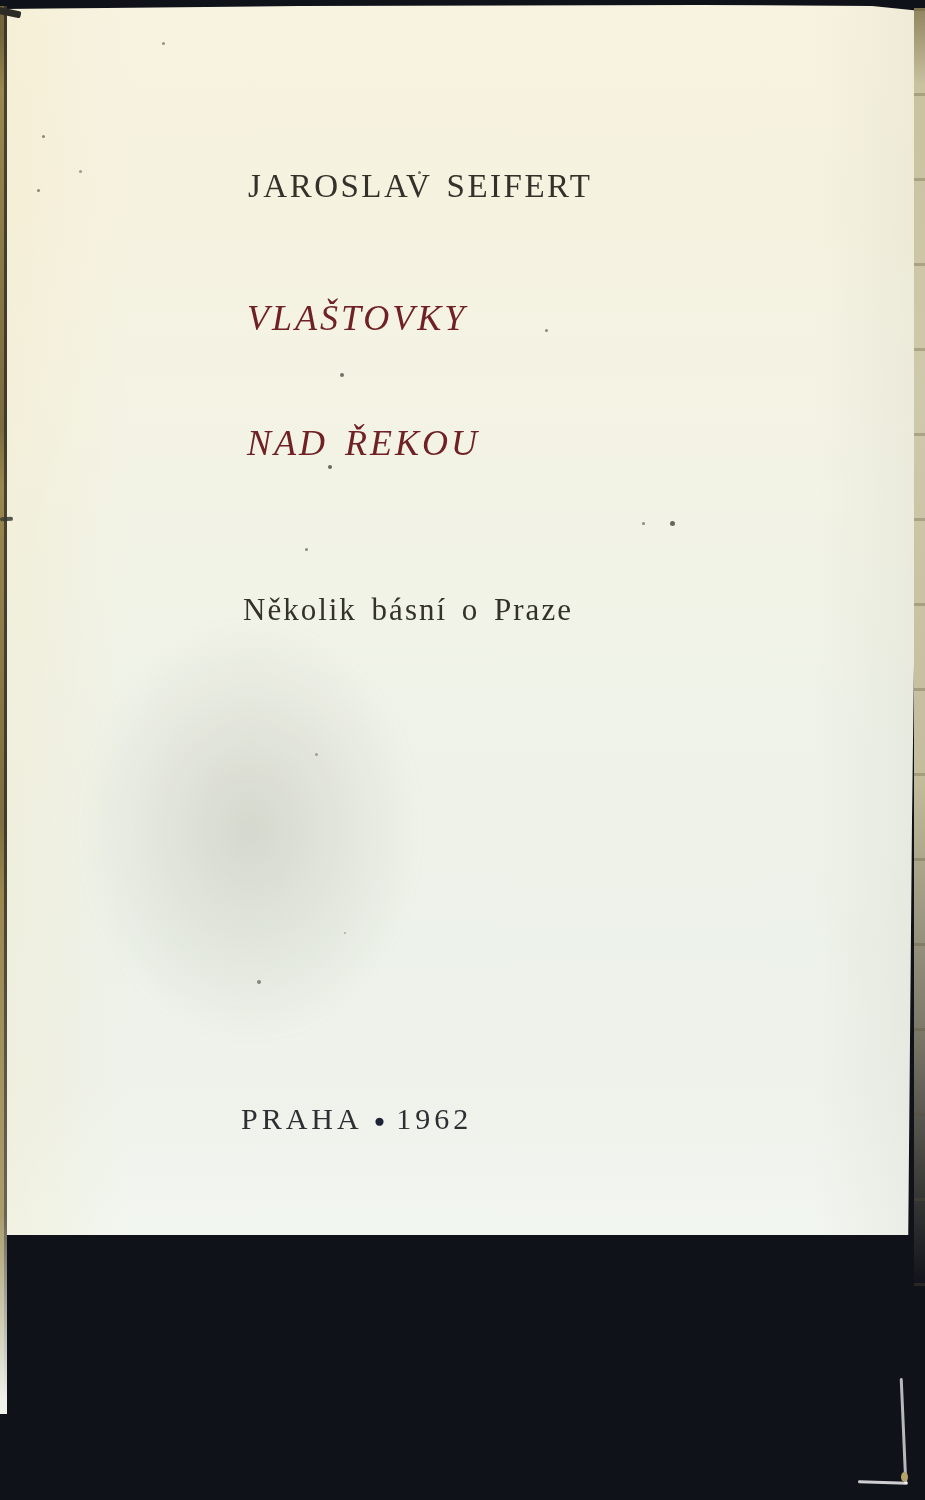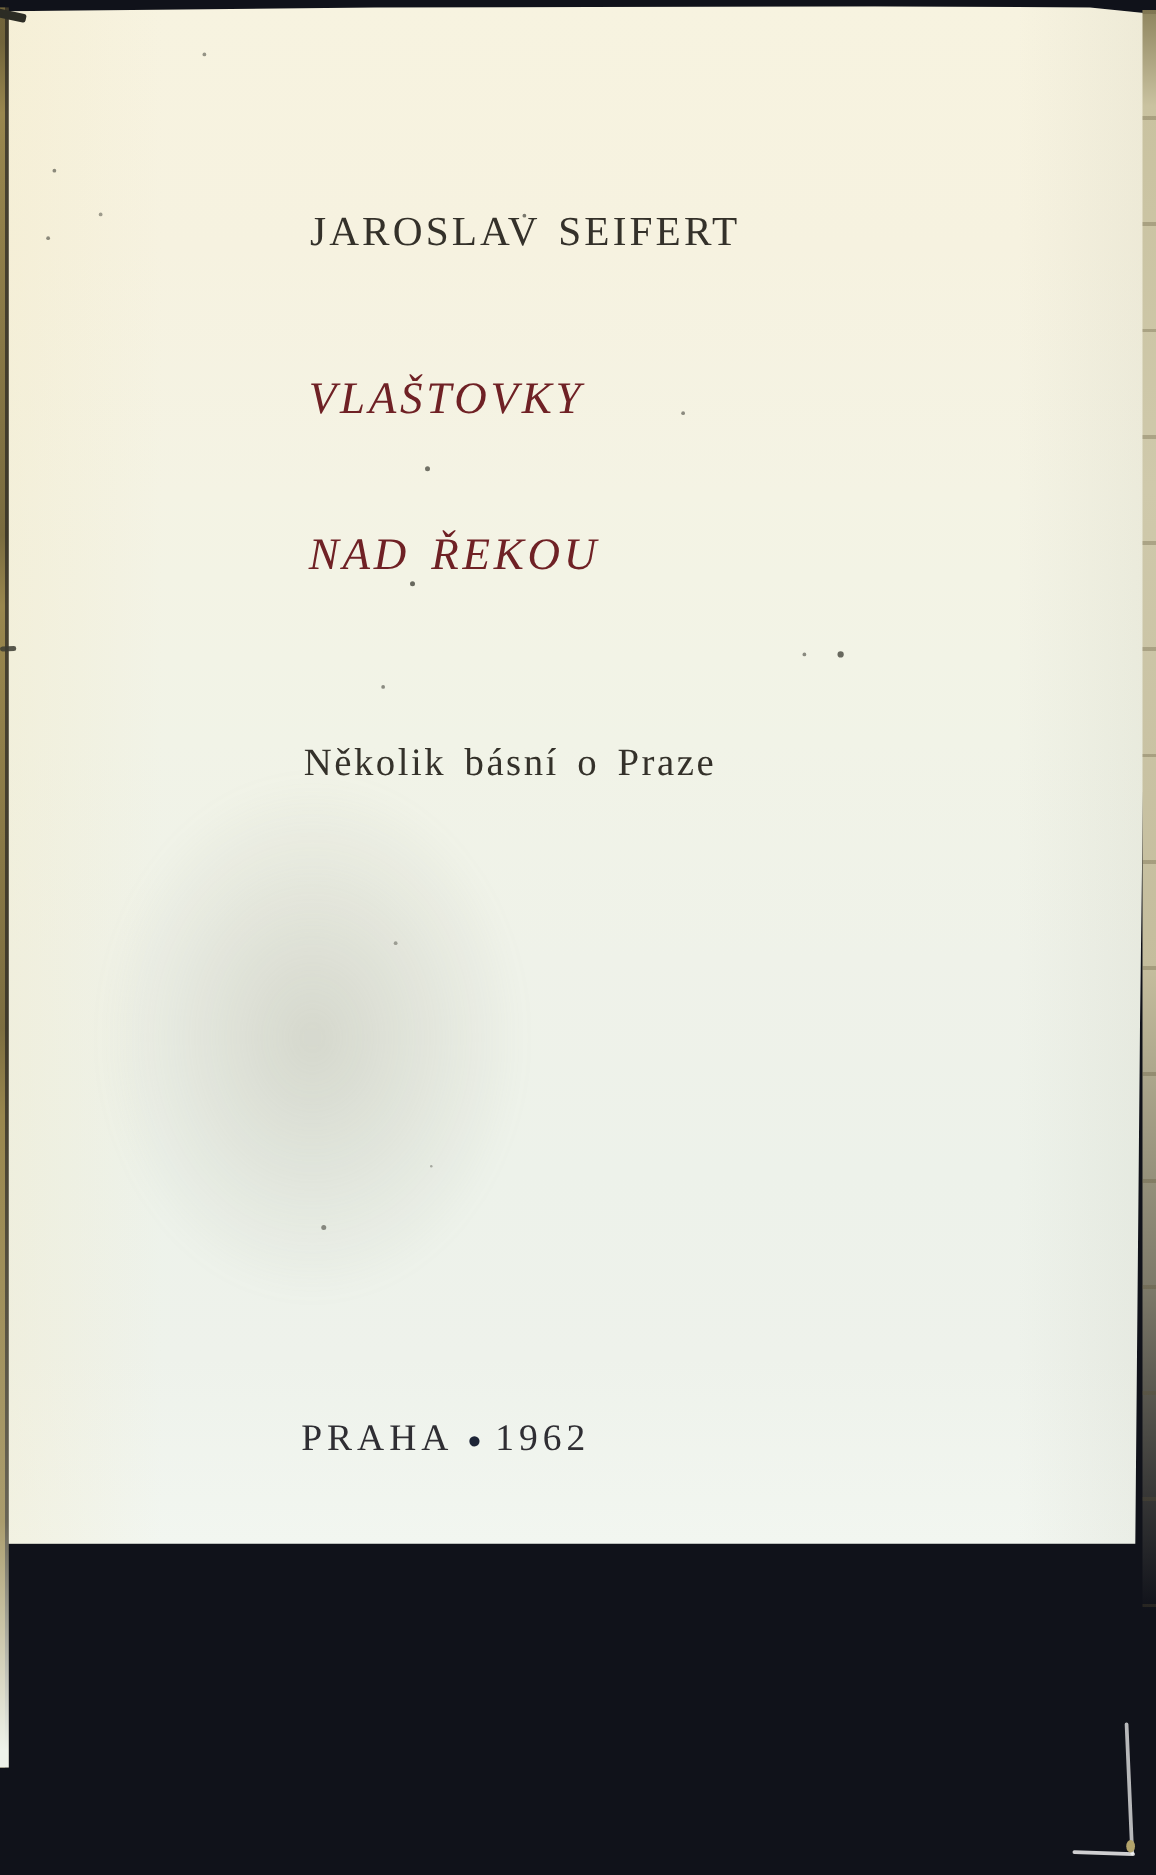--- a/index.html
+++ b/index.html
@@ -92,21 +92,21 @@
   .author{
     left:248px;top:170px;font-size:33px;letter-spacing:2.5px;word-spacing:4px;
   }
   .title-line{color:var(--title-red);font-size:36px;letter-spacing:3px;word-spacing:5px;font-style:italic;}
   .title-1{left:247px;top:300px;}
   .title-2{left:247px;top:425px;}
   .subtitle{
     left:243px;top:550px;font-size:31px;letter-spacing:2px;word-spacing:5px;margin-top:44px;
   }
   .imprint{
-    left:241px;top:1136px;font-size:30px;letter-spacing:4px;color:#2f2e33;
+    left:241px;top:1104px;font-size:30px;letter-spacing:4px;color:#2f2e33;
   }
   .imprint .bullet{
     display:inline-block;color:var(--imprint-bullet);
     font-size:19px;vertical-align:2px;margin:0 11px;letter-spacing:0;
   }
 
   
   .speck{position:absolute;background:#45453c;border-radius:50%;}
 </style>
 </head>

